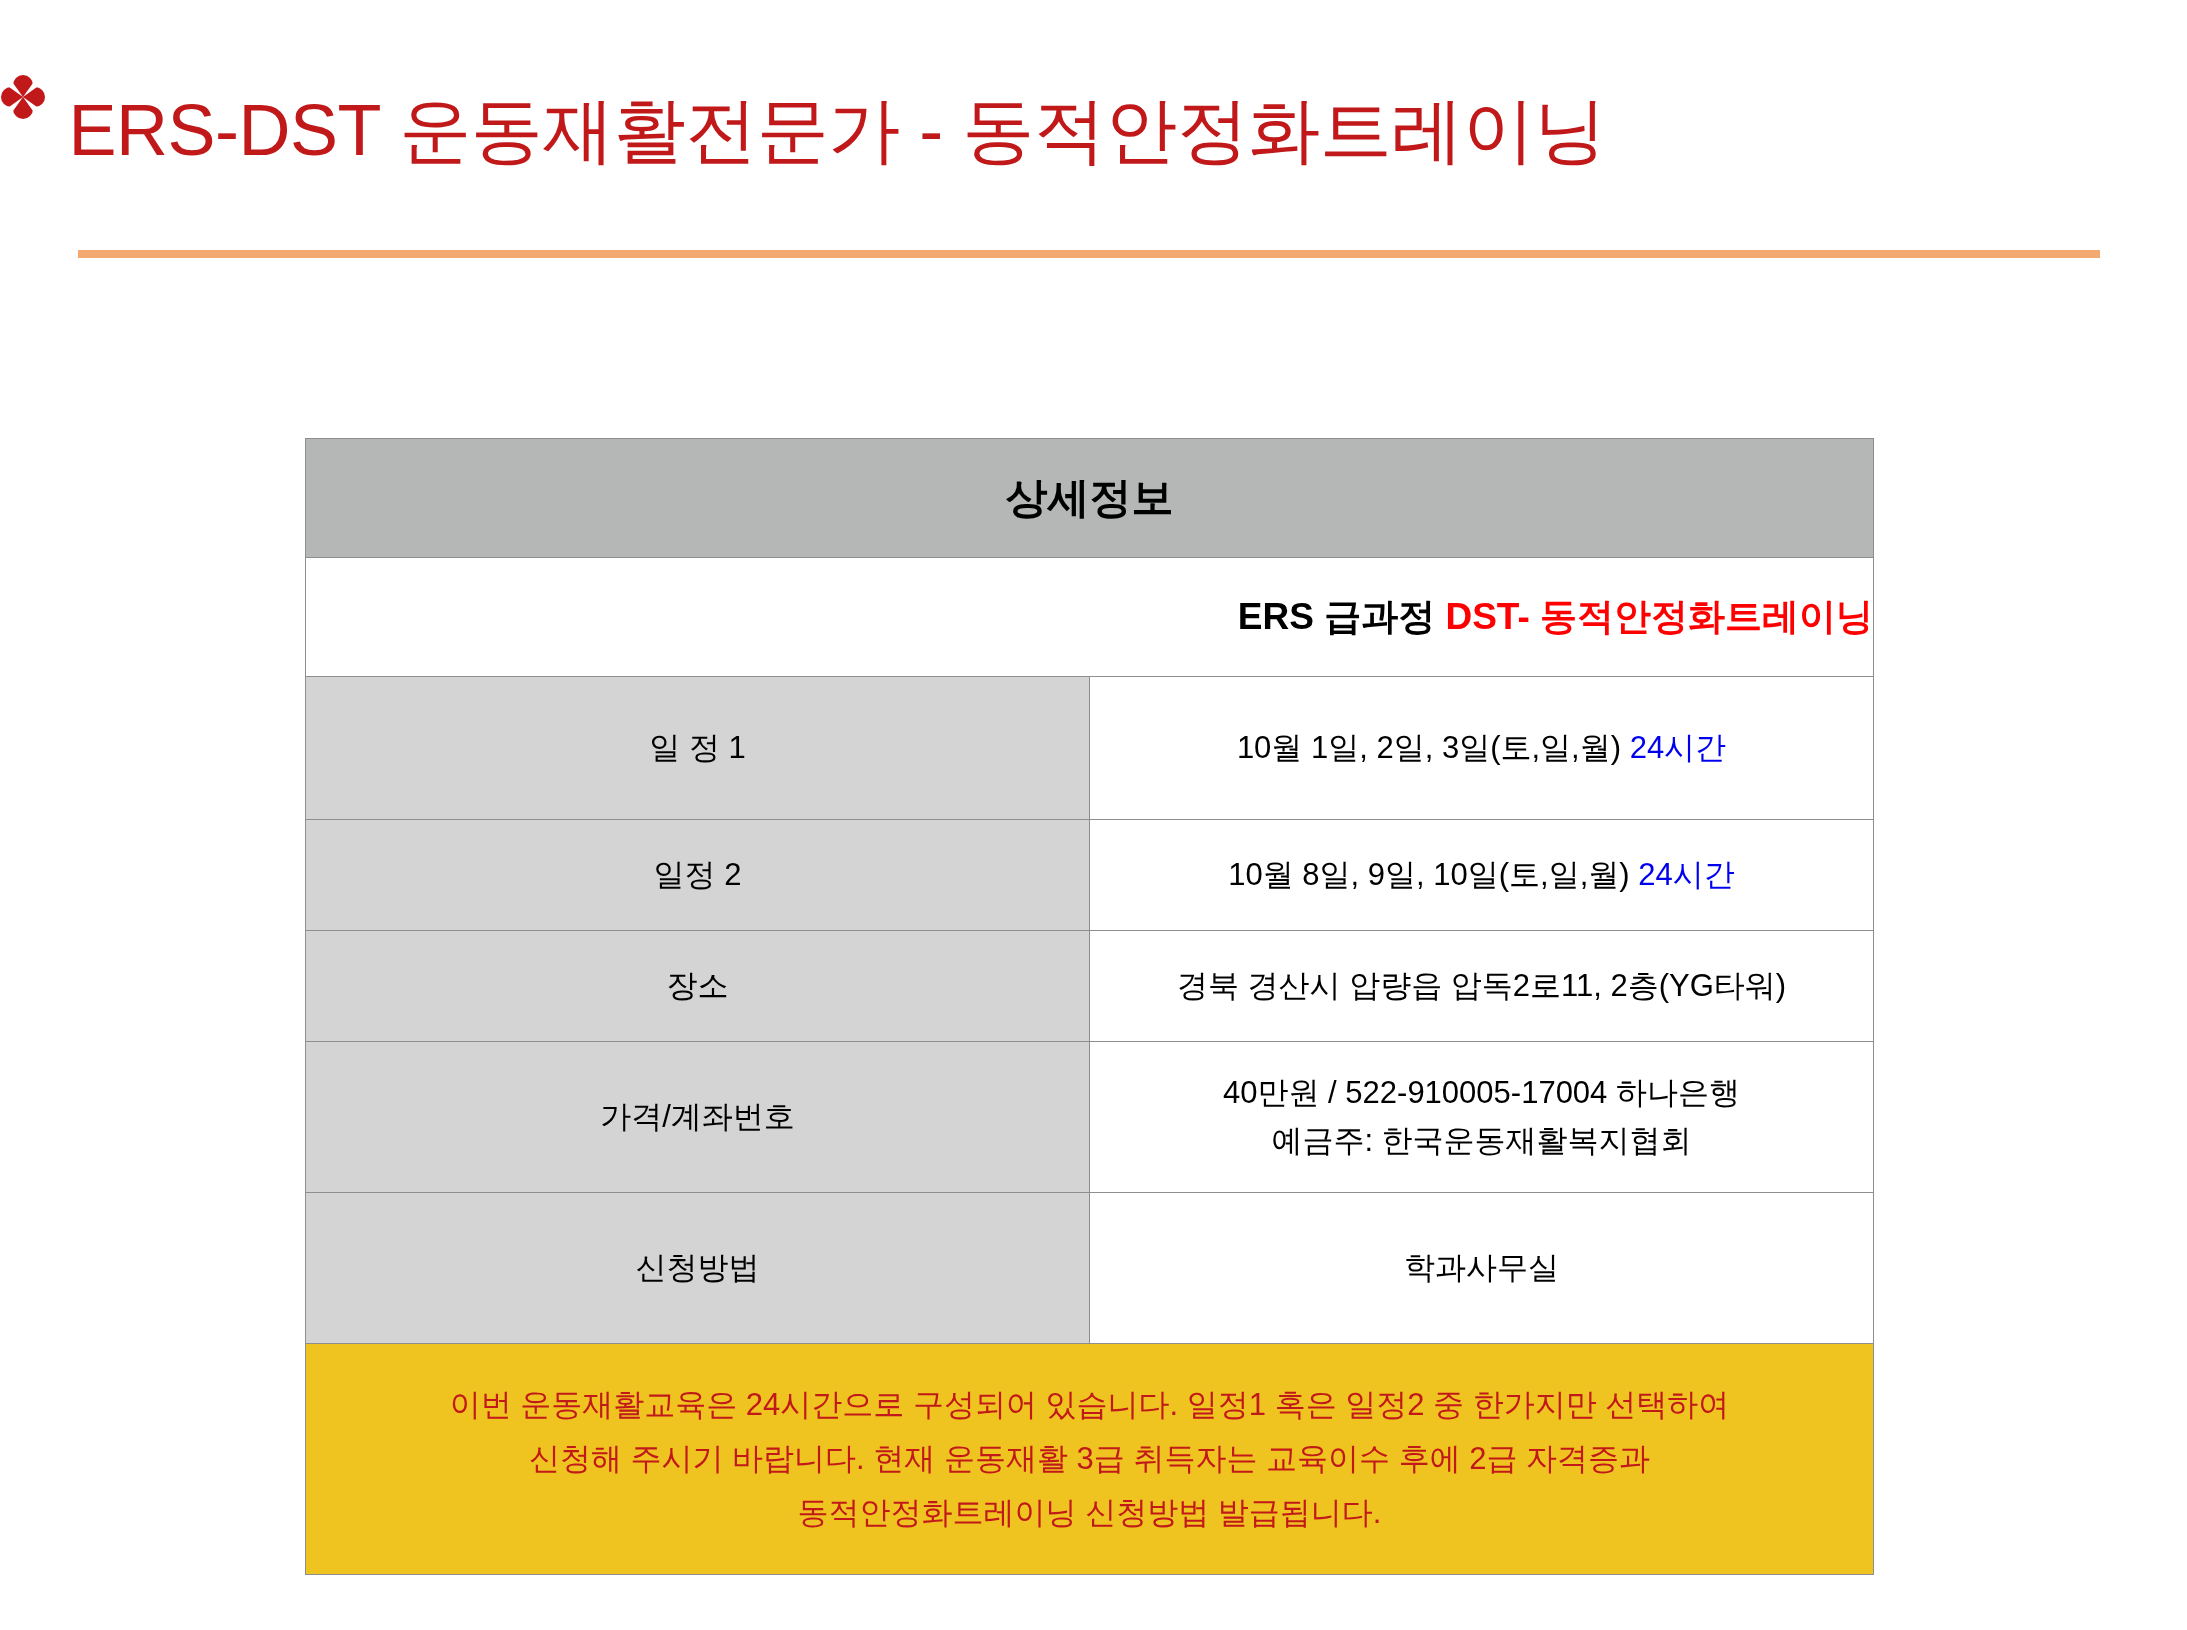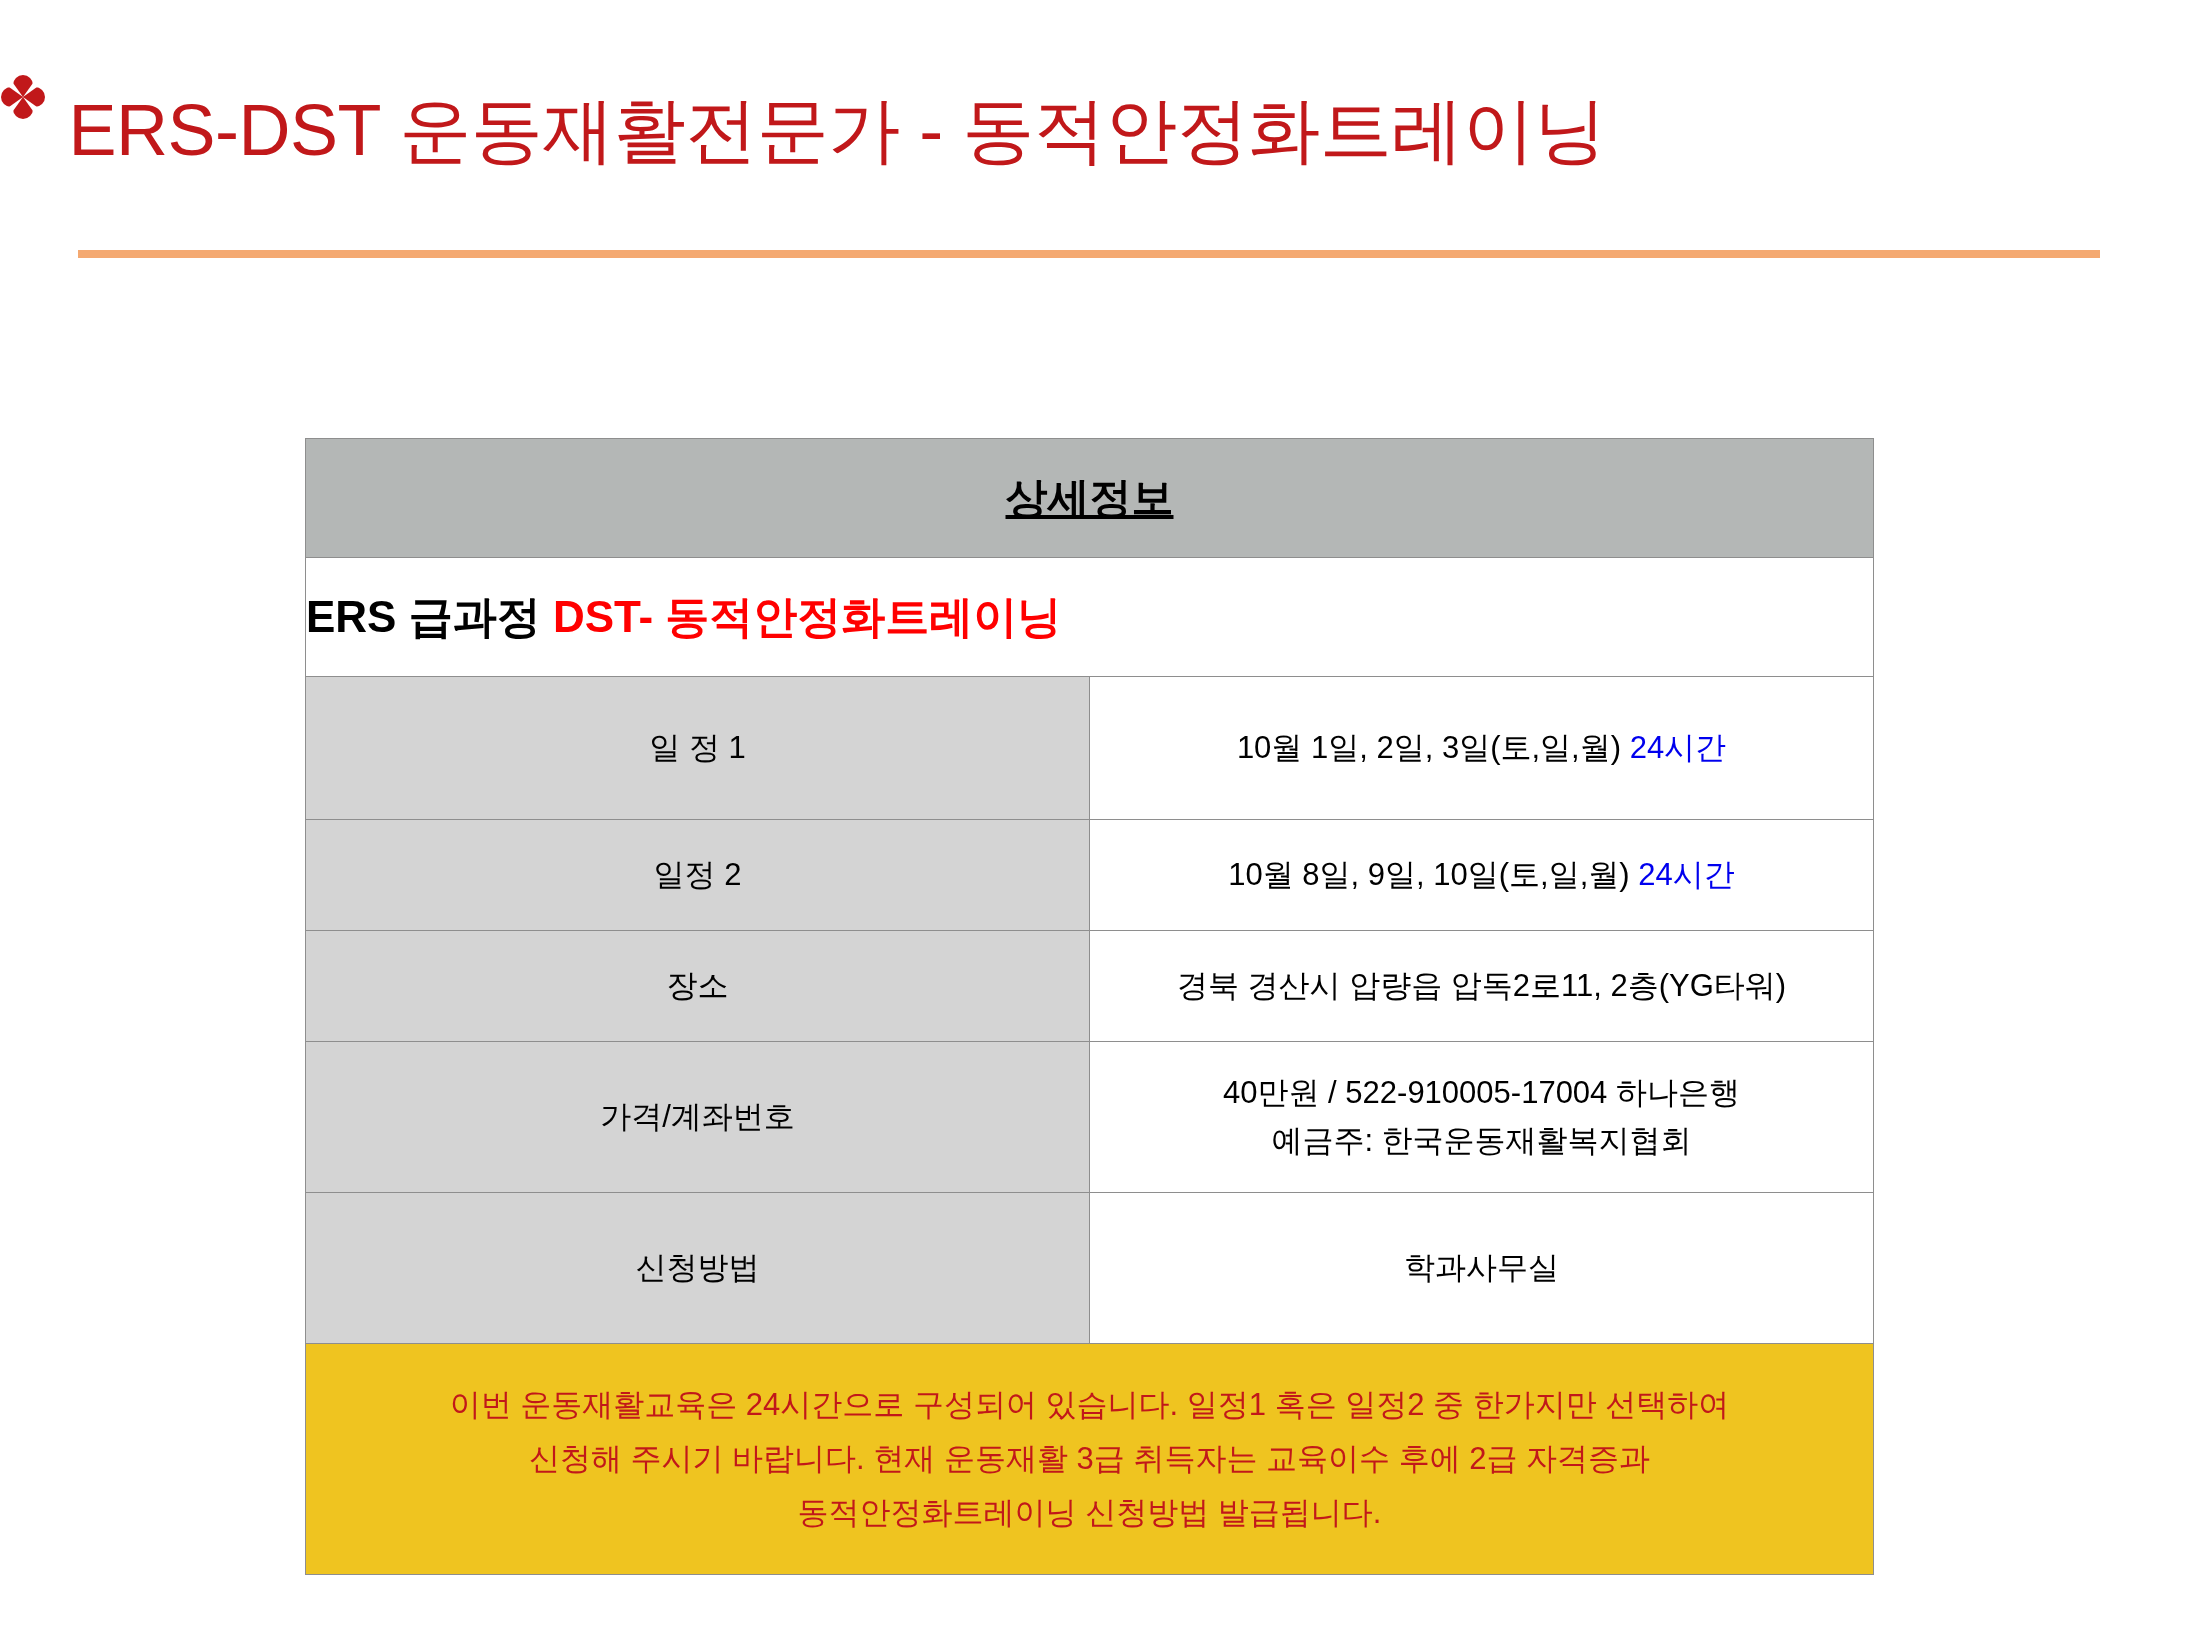--- a/index.html
+++ b/index.html
@@ -67,28 +67,27 @@
     vertical-align: middle;
   }
 
   .head-cell {
     background: #B4B7B6;
     height: 118px;
     text-align: center;
     font-size: 42px;
     font-weight: bold;
     color: #000000;
-    text-decoration: underline;
   }
 
   .subtitle-cell {
     background: #FFFFFF;
     height: 118px;
-    text-align: left;
-    font-size: 44px;
+    text-align: right;
+    font-size: 37px;
     font-weight: bold;
     color: #000000;
   }
   .subtitle-cell .red {
     color: #FF0000;
   }
 
   .label-cell {
     background: #D4D4D4;
     width: 400px;

